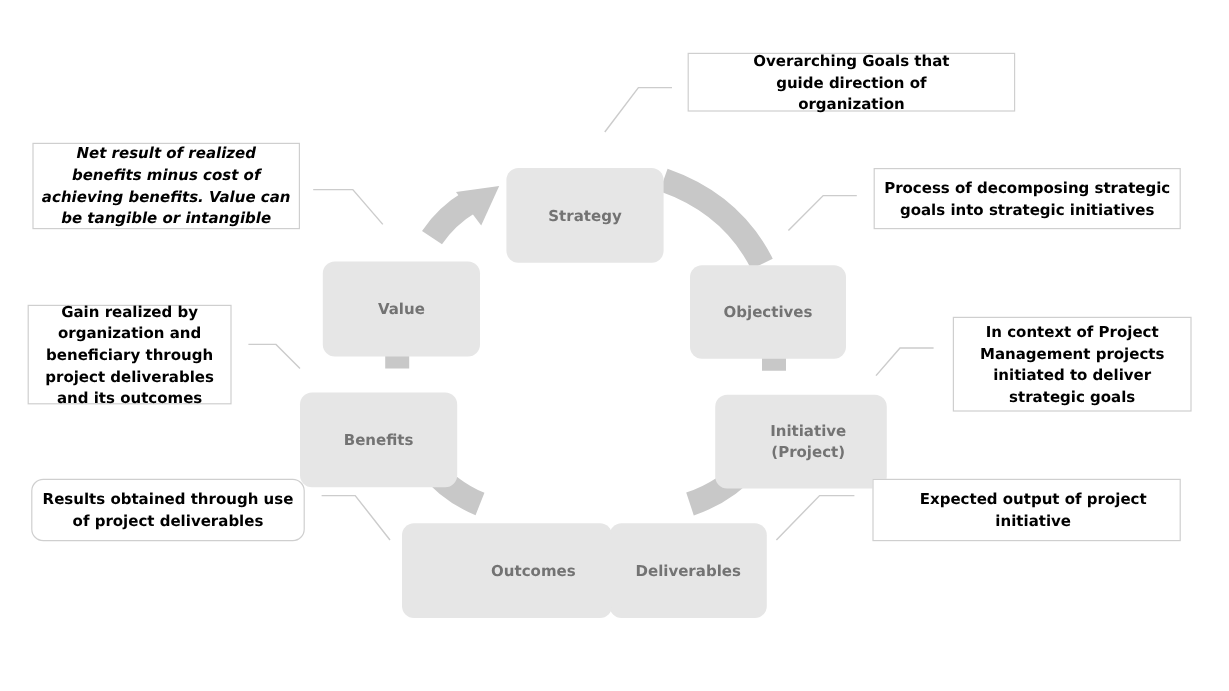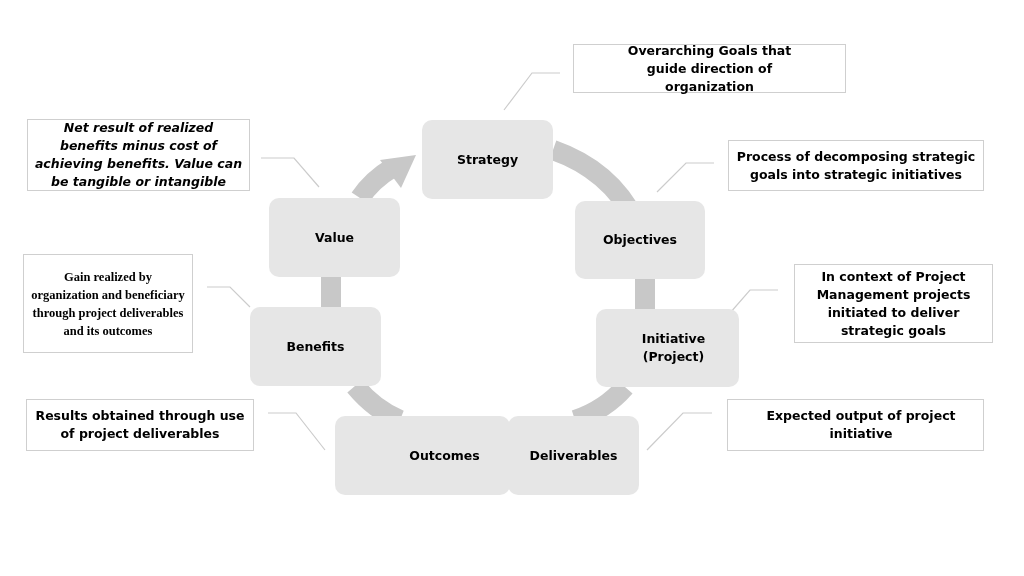--- a/index.html
+++ b/index.html
@@ -1,22 +1,22 @@
 <!DOCTYPE html>
 <html><head>
 <meta charset="utf-8">
 <style>
   html, body { margin: 0; padding: 0; background: #ffffff; }
   body { width: 1024px; height: 576px; position: relative; overflow: hidden;
          font-family: "DejaVu Sans", sans-serif; color: #222; }
   #diagram { position: absolute; left: 0; top: 0; width: 1024px; height: 576px; }
   .stage { position: absolute; background: #e6e6e6; border-radius: 10px;
            display: flex; align-items: center; justify-content: center; text-align: center;
-           font-size: 12.5px; font-weight: bold; color: #000000; line-height: 18px;
-           white-space: pre-line; }
+           font-size: 12.5px; font-weight: bold; color: #737373; line-height: 18px;
+           white-space: pre-line; margin-top: 20px; }
   .note { position: absolute; background: #fff; border: 1.5px solid #cfcfcf;
           display: flex; align-items: center; justify-content: center; text-align: center;
           font-size: 12.5px; font-weight: bold; color: #000000; line-height: 18px;
           box-sizing: border-box; padding: 2px 6px; }
 </style>
 </head>
 <body>
 
 <svg id="diagram" viewBox="0 0 1024 576">
 
@@ -70,21 +70,21 @@
 </div>
 <div class="note" style="left:728px;top:140px;width:256px;height:51px;">
   <span style="max-width:240px;">Process of decomposing strategic goals into strategic initiatives</span>
 </div>
 <div class="note" style="left:794px;top:264px;width:199px;height:79px;">
   <span style="max-width:160px;">In context of Project Management projects initiated to deliver strategic goals</span>
 </div>
 <div class="note" style="left:727px;top:399px;width:257px;height:52px;padding-left:17px;">
   <span style="max-width:200px;">Expected output of project initiative</span>
 </div>
-<div class="note" style="left:26px;top:399px;width:228px;height:52px;">
+<div class="note" style="left:26px;top:399px;width:228px;height:52px;border-radius:10px;">
   <span style="max-width:215px;">Results obtained through use of project deliverables</span>
 </div>
-<div class="note" style="left:23px;top:254px;width:170px;height:99px;font-family:Liberation Serif, serif;">
+<div class="note" style="left:23px;top:254px;width:170px;height:83px;">
   <span style="max-width:160px;">Gain realized by organization and beneficiary through project deliverables and its outcomes</span>
 </div>
 <div class="note" style="left:27px;top:119px;width:223px;height:72px;">
   <span style="max-width:210px;font-style:italic;">Net result of realized benefits minus cost of achieving benefits. Value can be tangible or intangible</span>
 </div>
 
 </body></html>

